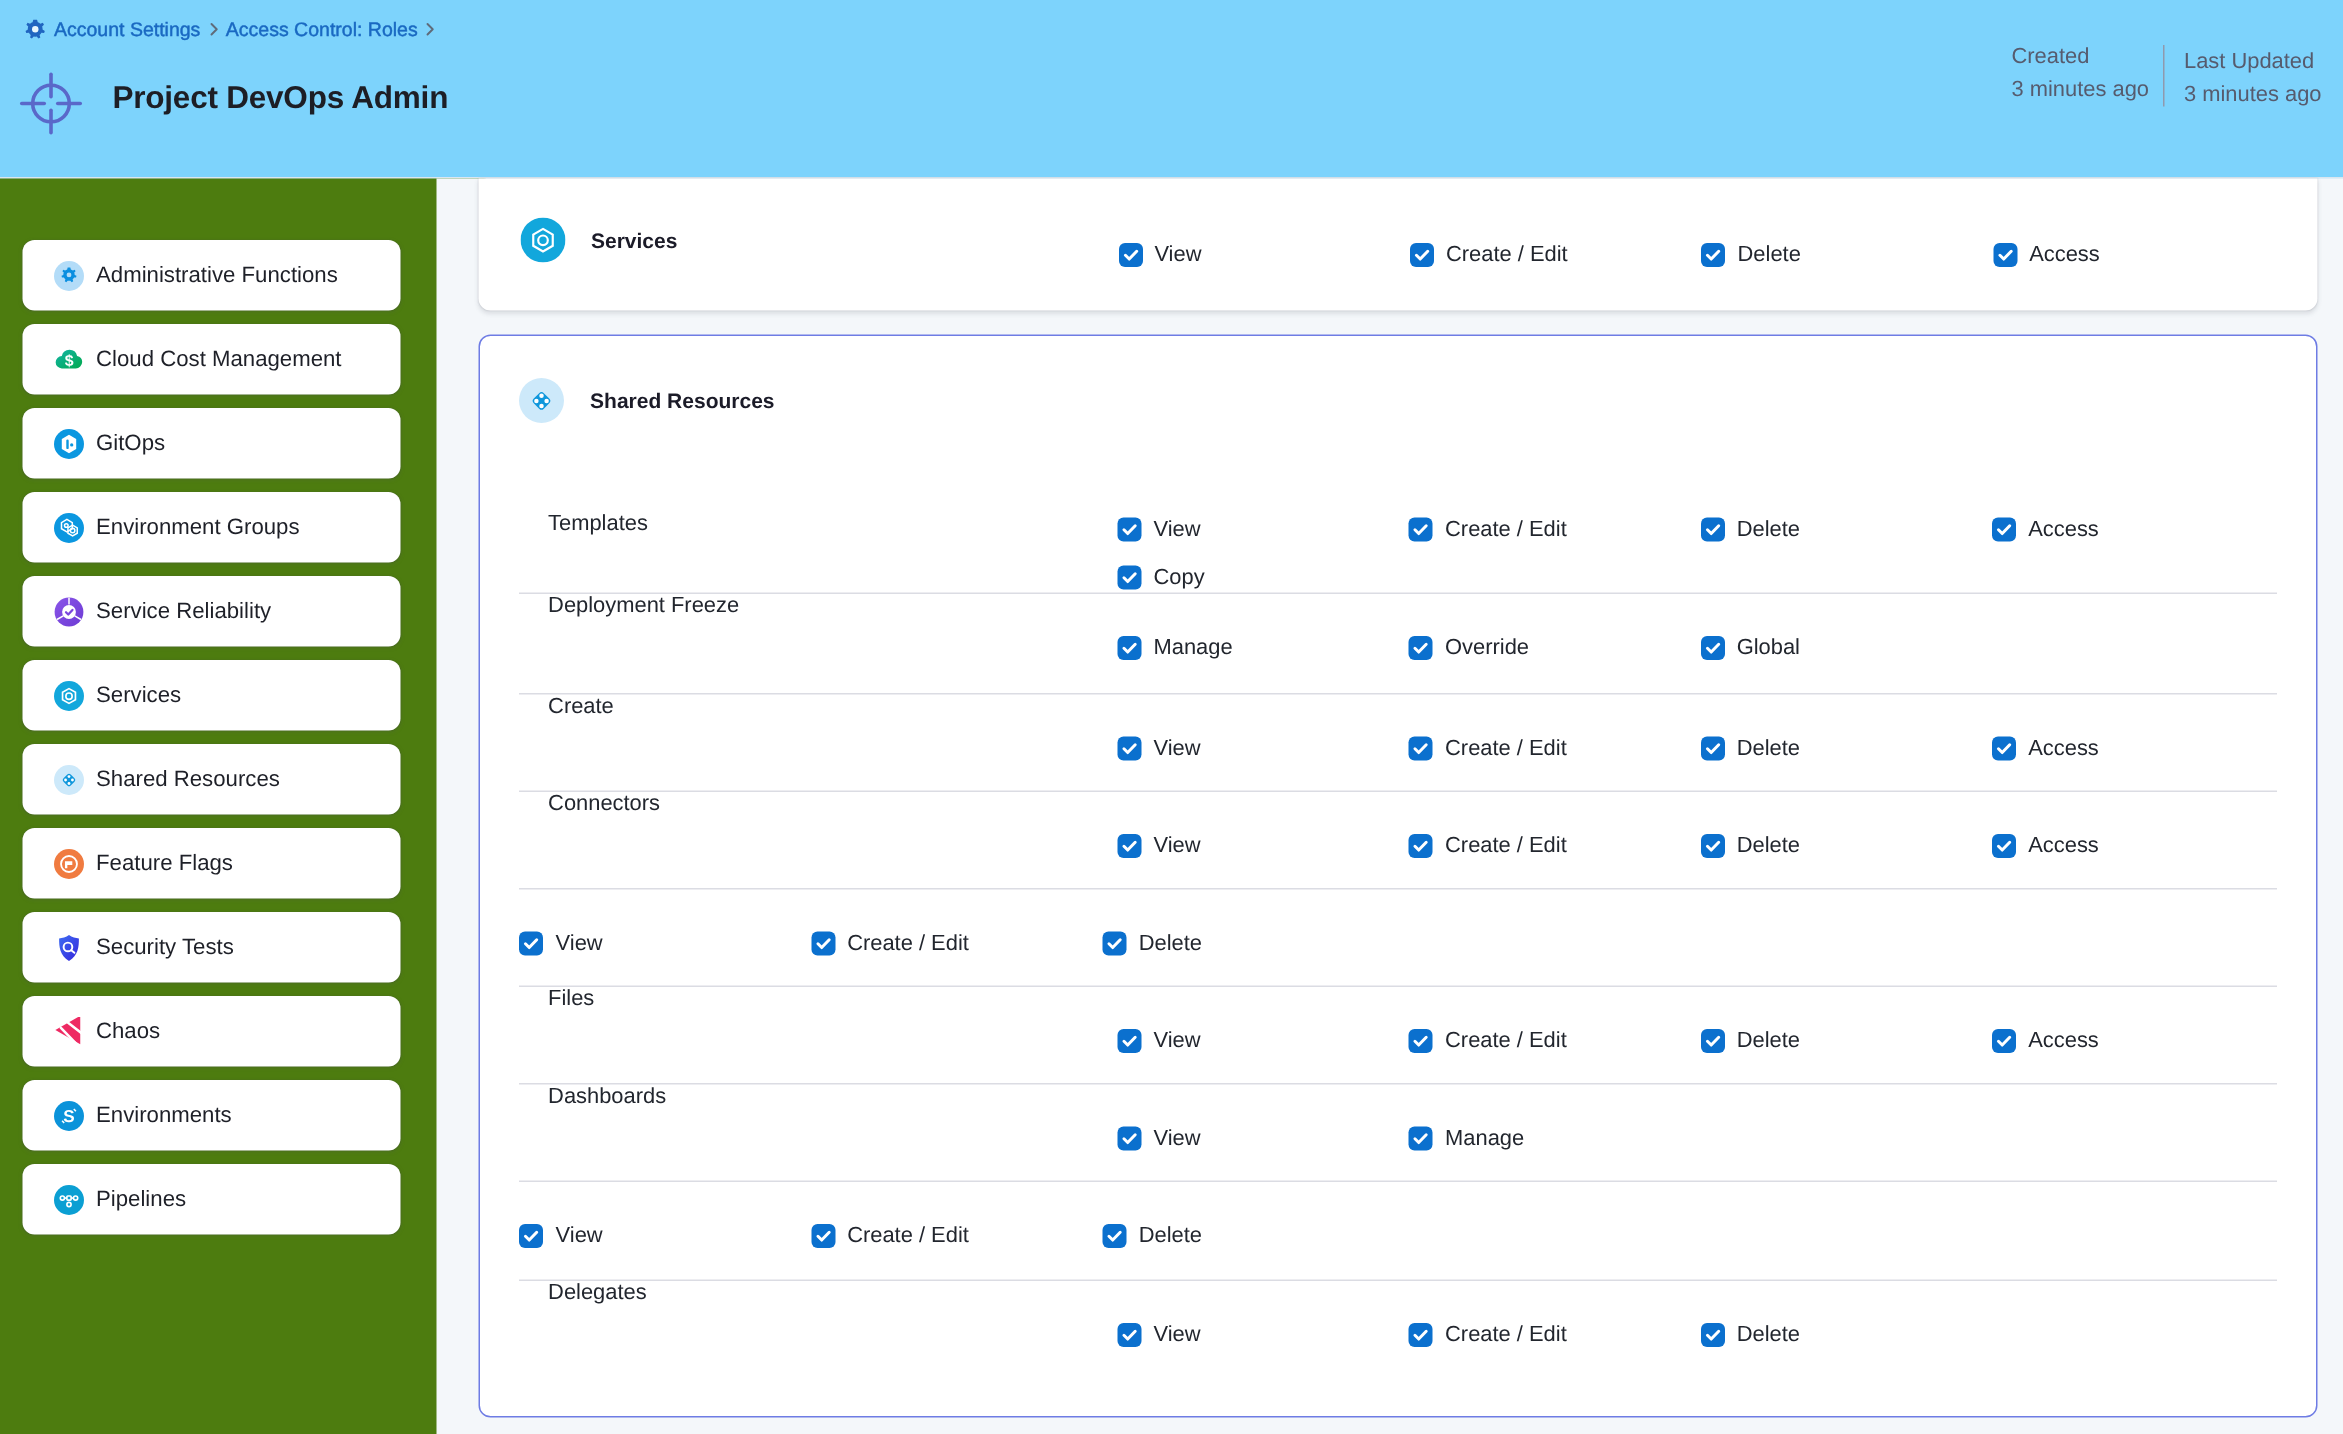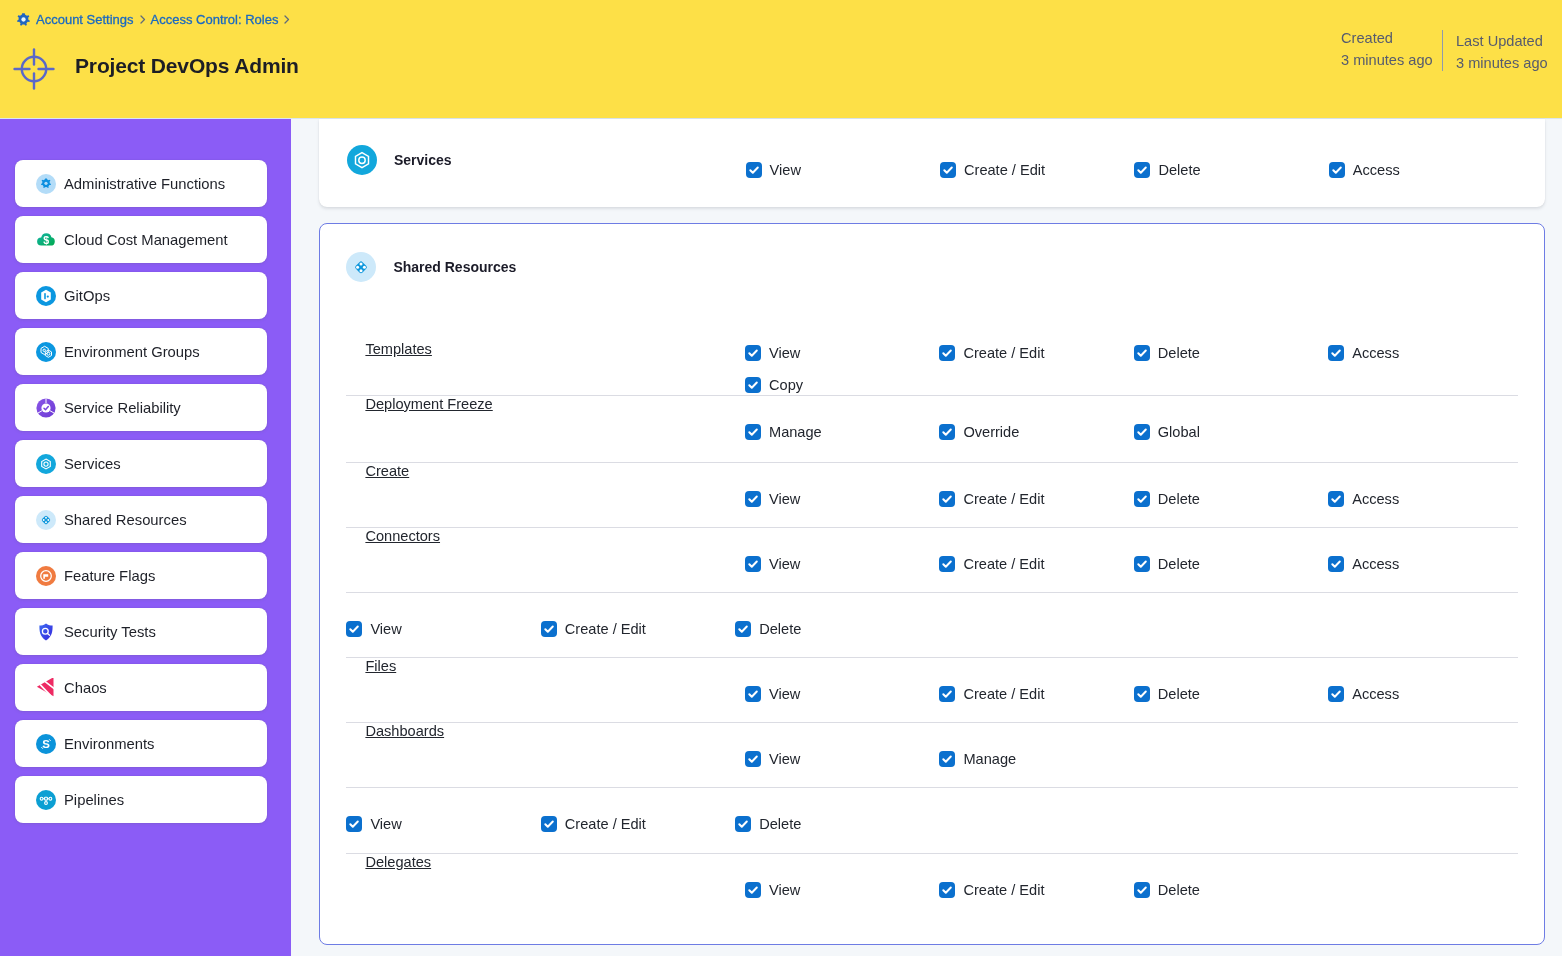--- a/index.html
+++ b/index.html
@@ -1,46 +1,46 @@
 <!DOCTYPE html>
 <html><head>
 <meta charset="utf-8">
 <style>
   * { margin:0; padding:0; box-sizing:border-box; }
   html,body { width:1562px; height:956px; overflow:hidden; font-family:"Liberation Sans", sans-serif; background:#f4f7fa; }
-  .header { position:absolute; left:0; top:0; width:1562px; height:119px; background:#fde047; border-bottom:1px solid #dae6ef; }
+  .header { position:absolute; left:0; top:0; width:1562px; height:119px; background:#7dd3fc; border-bottom:1px solid #dae6ef; }
   .crumbs { position:absolute; left:16px; top:11px; height:17px; display:flex; align-items:center; font-size:13px; color:#1a69c2; }
   .crumbs .sep { margin:0 3px; display:flex; align-items:center; }
   .crumbs a { color:#1a69c2; text-decoration:none; -webkit-text-stroke:0.3px #1a69c2; }
   .crosshair { position:absolute; left:13px; top:48px; }
   .title { position:absolute; left:75px; top:54px; font-size:21px; font-weight:700; color:#1d1e25; letter-spacing:-0.15px; }
   .meta { position:absolute; left:1341px; top:27px; display:flex; font-size:14.6px; color:#565b6e; line-height:22px;align-items:flex-end; }
   .meta .m1 { width:87px; white-space:nowrap; }
   .meta .mdiv { white-space:nowrap; border-left:1px solid #9099ad; margin-left:14px; padding-left:13px; height:41px; margin-top:1px; }
-  .sidebar { position:absolute; left:0; top:119px; width:324px; height:837px; background:#8b5cf6; border-right:1px solid #d5d9ec; }
+  .sidebar { position:absolute; left:0; top:119px; width:324px; height:837px; background:#4d7c0f; border-right:1px solid #d5d9ec; }
   .scard { position:absolute; left:15px; width:252px; height:47px; background:#fff; border-radius:8px;
            box-shadow:0 0 1px rgba(40,41,61,.2), 0 1px 3px rgba(96,97,112,.18);
            display:flex; align-items:center; padding-left:21px; }
   .scard .lbl { margin-left:8px; font-size:14.8px; color:#1e2028; }
   .content { position:absolute; left:291px; top:119px; width:1271px; height:837px; background:#f4f7fa; }
   .card { position:absolute; left:28px; width:1226px; background:#fff; }
   .card.svc { top:0; height:87.5px; border-radius:0 0 8px 8px; box-shadow:0 2px 3px rgba(96,97,112,.16), 0 0 1px rgba(40,41,61,.12); }
   .card.shared { top:103.5px; height:722.5px; border:1.6px solid #6e7ce4; border-radius:8px; }
   .hicon { margin-left:28px; width:30px; height:30px; flex:0 0 30px; }
   .htitle { margin-left:17px; font-size:14px; font-weight:700; color:#1b1b28; }
   .svcrow { position:absolute; left:0; top:0; right:0; height:82px; display:flex; align-items:center; }
   .labelcell { flex:0 0 426.6px; display:flex; align-items:center; }
   .cell { flex:0 0 194.4px;margin-top:20px; }
   .perm { display:flex; align-items:center; height:32px; font-size:14.6px; color:#22262e; }
   .cb { width:16px; height:16px; border-radius:4px; background:#0b70ce; margin-right:8px; flex:0 0 16px; display:flex; align-items:center; justify-content:center; }
   .rows { margin:0 26.4px; }
   .prow { display:flex; align-items:flex-start; height:65.2px; border-top:1px solid #dbdce3; }
   .prow.df { height:66.5px; }
   .prow.first { border-top:none; height:85px; align-items:flex-start; padding-top:7.2px; }
-  .rname { flex:0 0 398.6px; padding-left:19px; font-size:14.6px; color:#22262e;text-decoration:underline; }
+  .rname { flex:0 0 398.6px; padding-left:19px; font-size:14.6px; color:#22262e; }
   .prow.first .rname { line-height:32px; margin-top:16px; }
   .shead { height:86.5px; display:flex; align-items:center; }
   .card.shared .hicon { margin-left:26.4px; }
 </style>
 </head>
 <body>
 
 <div class="header">
   <div class="crumbs">
     <svg width="15" height="15" viewBox="0 0 16 16" style="margin-right:5px">

